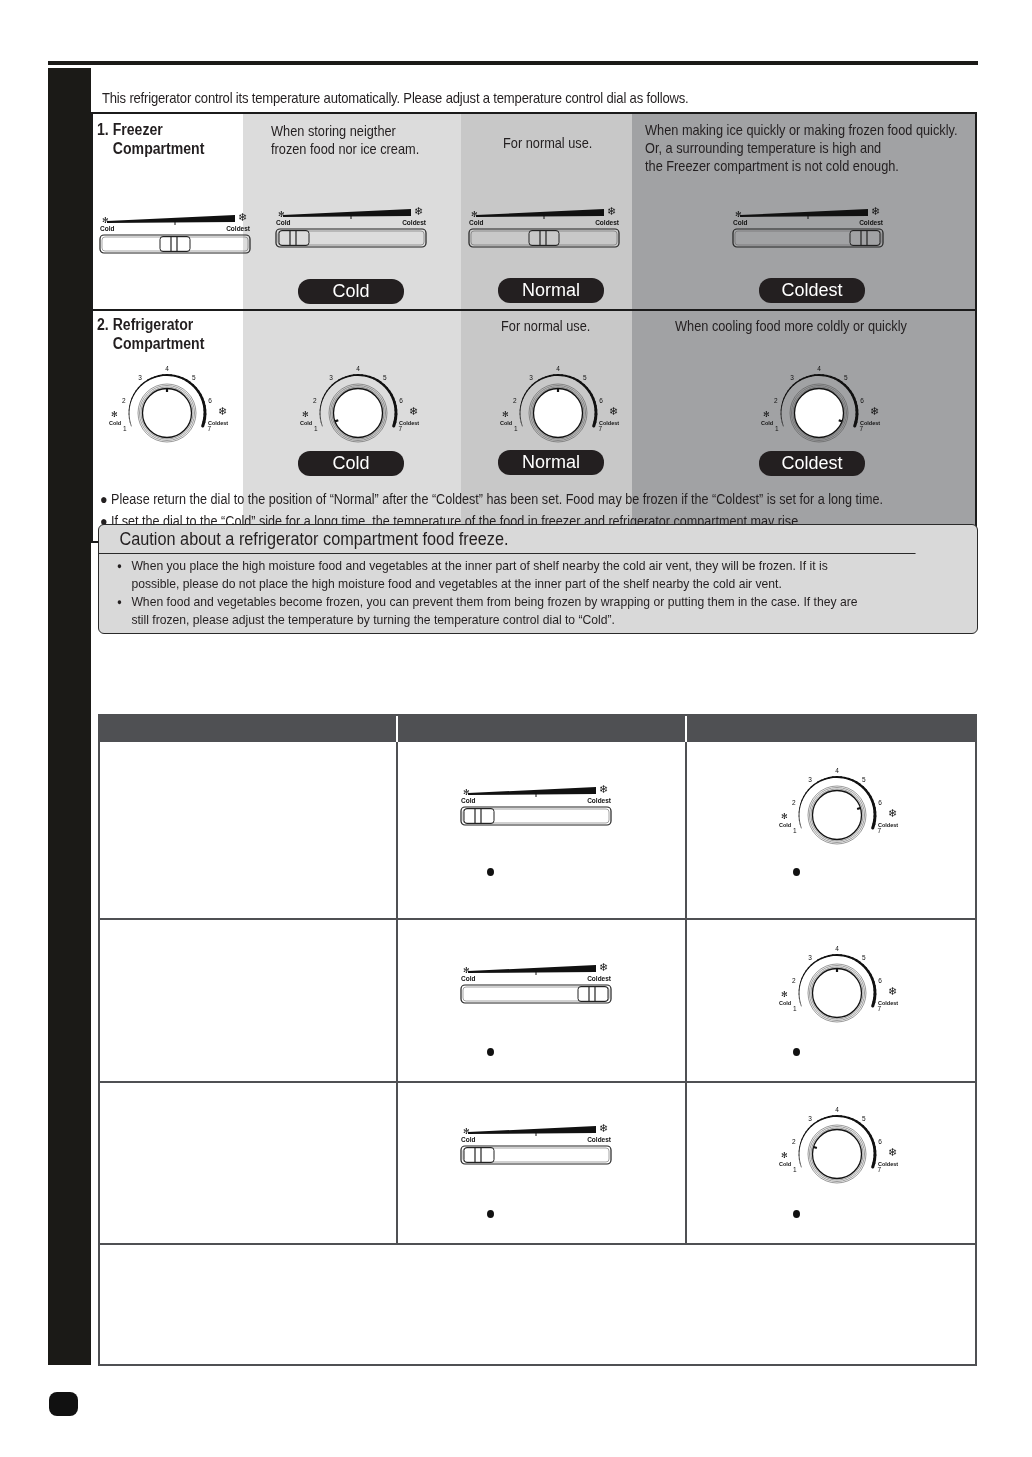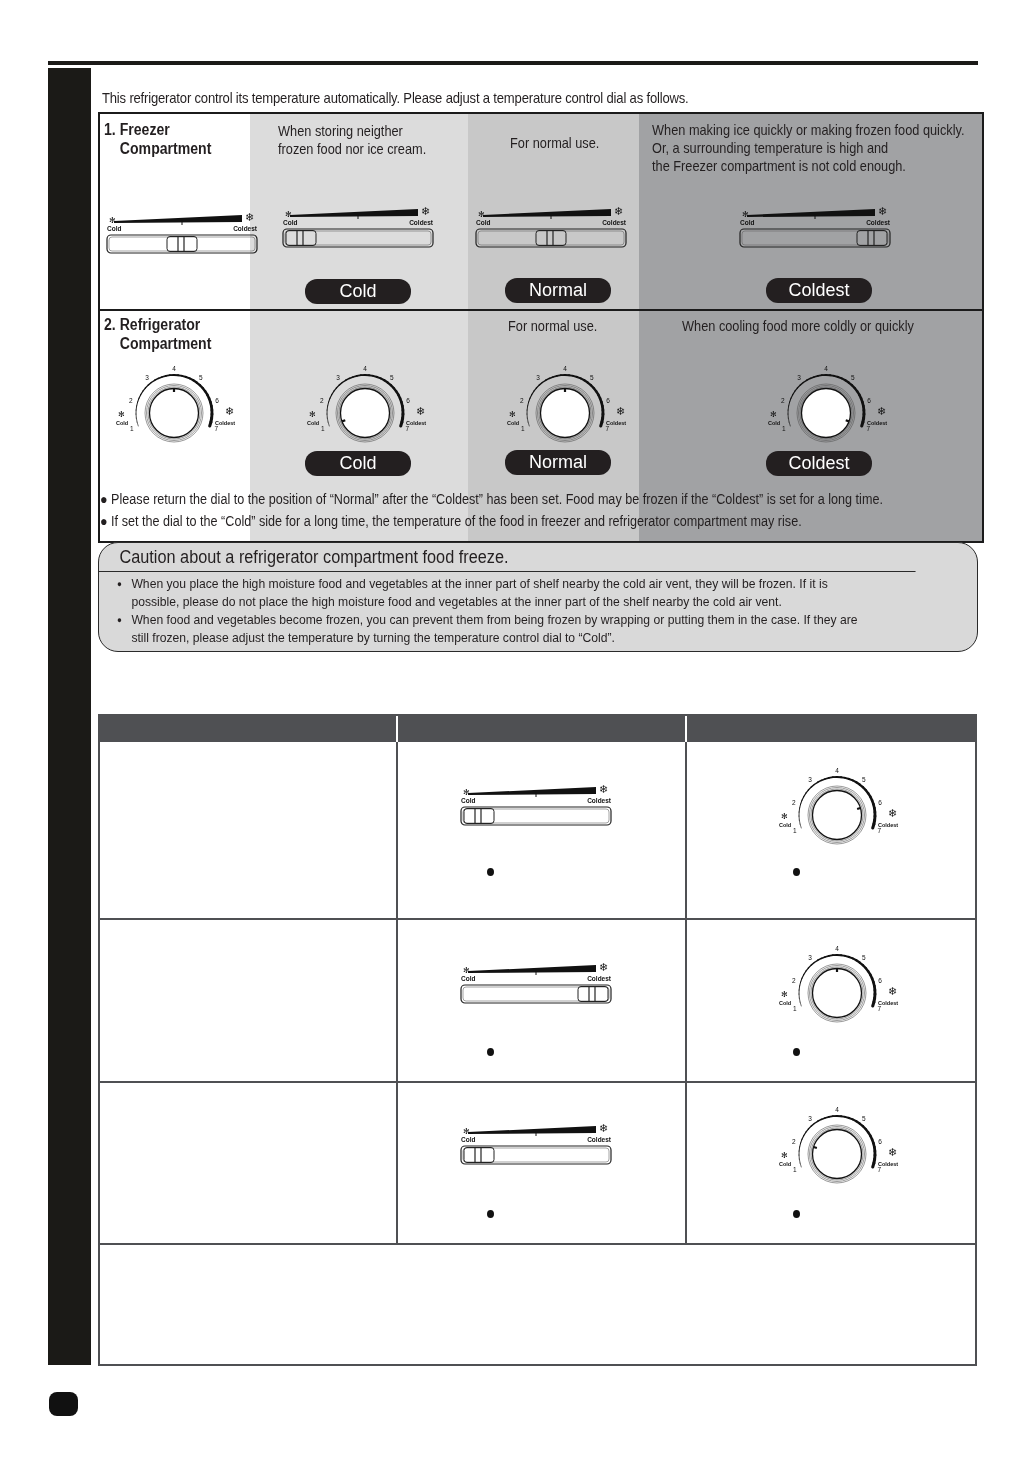--- a/index.html
+++ b/index.html
@@ -1,32 +1,32 @@
 <!DOCTYPE html>
 <html><head>
 <meta charset="utf-8">
 <style>
   html,body{margin:0;padding:0;background:#fff;}
   body{width:1032px;height:1457px;position:relative;overflow:hidden;font-family:"Liberation Sans",sans-serif;color:#231f20;}
   .topline{position:absolute;left:48px;top:61px;width:930px;height:4px;background:#1b1a18;}
   .sidebar{position:absolute;left:48px;top:68px;width:43px;height:1297px;background:#1b1a17;}
   .pagetab{position:absolute;left:49px;top:1392px;width:29px;height:24px;background:#111;border-radius:8px;}
   .intro{position:absolute;left:102px;top:90px;font-size:14.5px;letter-spacing:-0.2px;transform:scaleX(0.9);transform-origin:left;white-space:nowrap;}
-  .main-table{position:absolute;left:98px;top:112px;width:886px;height:431px;border:2px solid #1b1b1b;box-sizing:border-box;}
+  .main-table{position:absolute;left:91px;top:112px;width:886px;height:431px;border:2px solid #1b1b1b;box-sizing:border-box;}
   .col{position:absolute;top:0;bottom:0;}
   .c1{left:0;width:150px;background:#fff;}
   .c2{left:150px;width:218px;background:#dcdcdc;}
   .c3{left:368px;width:171px;background:#c8c8c8;}
   .c4{left:539px;right:0;background:#a1a2a4;}
   .hdiv{position:absolute;left:0;right:0;top:195px;height:2px;background:#1b1b1b;}
   .sec-title{position:absolute;left:4px;font-weight:bold;font-size:16px;line-height:19px;transform:scaleX(0.88);transform-origin:left;white-space:nowrap;}
   .desc{position:absolute;font-size:14.5px;line-height:18px;transform:scaleX(0.88);transform-origin:left;white-space:nowrap;}
   .pill{position:absolute;width:106px;height:25px;background:#231f20;color:#fff;border-radius:12px;font-size:18px;line-height:25px;text-align:center;}
   .bullets{position:absolute;left:100px;font-size:14px;transform:scaleX(0.9);transform-origin:left;white-space:nowrap;}
-  .caution{position:absolute;left:98px;top:542px;width:880px;height:110px;border:1.5px solid #2a2a2a;border-radius:20px;background:#d9d9d9;box-sizing:border-box;overflow:hidden;}
+  .caution{position:absolute;left:98px;top:524px;width:880px;height:110px;border:1.5px solid #2a2a2a;border-radius:6px;background:#d9d9d9;box-sizing:border-box;overflow:hidden;}
   .caution-head{height:28px;border-bottom:1.5px solid #2a2a2a;font-size:17.5px;line-height:28px;padding-left:22px;white-space:nowrap;transform:scaleX(0.93);transform-origin:left;}
   .caution-body{padding:3px 0 0 20px;font-size:13.5px;line-height:18px;transform:scaleX(0.9);transform-origin:left;white-space:nowrap;}
   .caution-body .li{position:relative;padding-left:16px;}
   .caution-body .li:before{content:"●";position:absolute;left:0;font-size:9px;top:0px;}
   .bt{position:absolute;left:98px;top:714px;width:879px;height:652px;border:2px solid #4f5053;box-sizing:border-box;}
   .bt-head{position:absolute;left:0;right:0;top:0;height:26px;background:#4f5053;}
   .bt-vline{position:absolute;width:2px;background:#4f5053;}
   .bt-hline{position:absolute;height:2px;background:#4f5053;}
   .dot{position:absolute;width:7px;height:8px;border-radius:50%;background:#111;}
   svg text{font-family:"Liberation Sans",sans-serif;}

